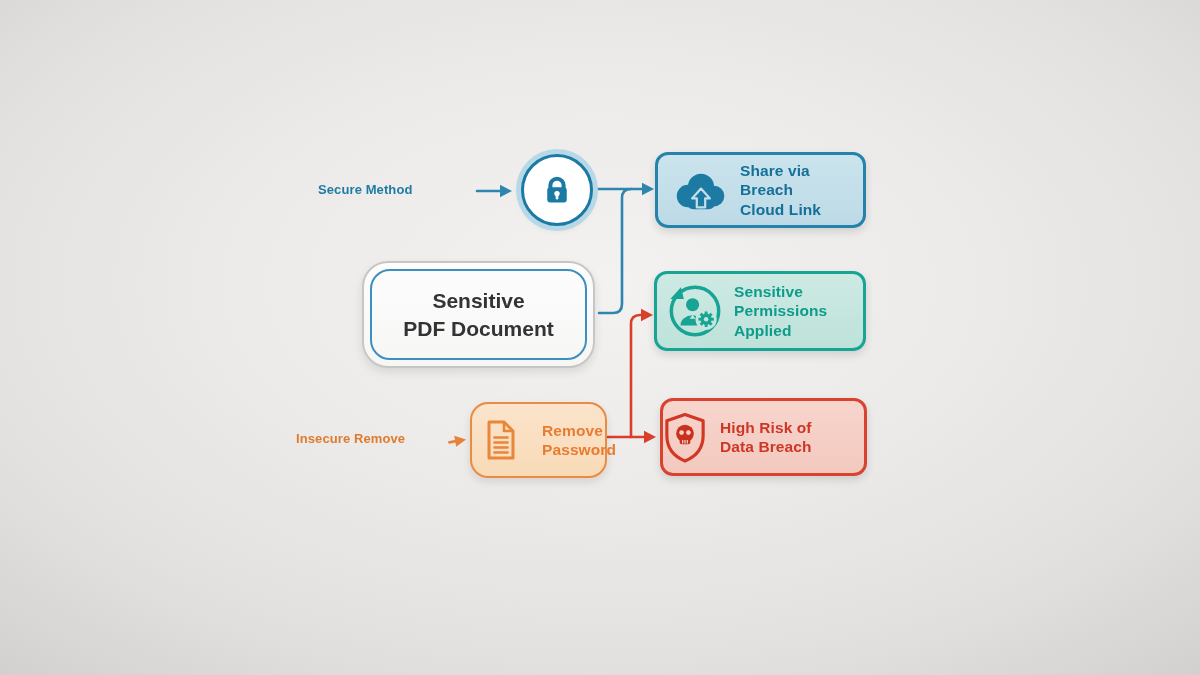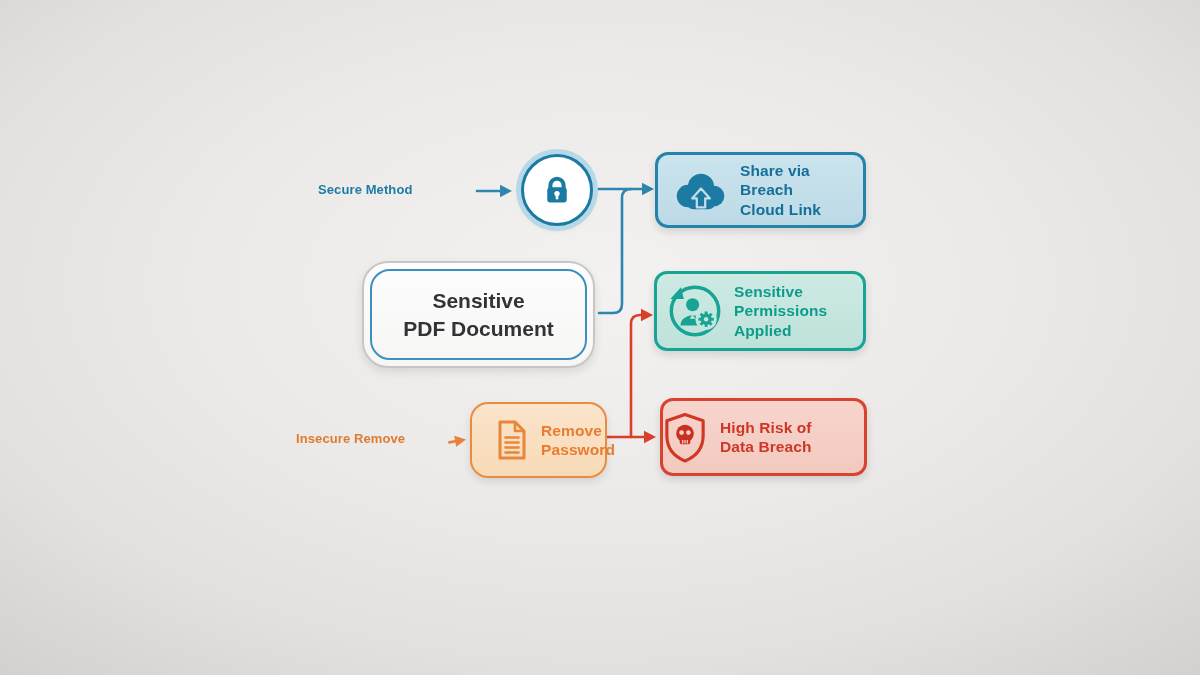--- a/index.html
+++ b/index.html
@@ -67,21 +67,22 @@
 
   .process-box {
     position: absolute;
     left: 470px; top: 402px;
     width: 137px; height: 76px;
     background: linear-gradient(180deg, #fbe4cc 0%, #f8dab6 100%);
     border: 2.5px solid #e98b40;
     border-radius: 18px;
     box-shadow: 0 4px 8px rgba(0,0,0,0.10);
     display: flex; align-items: center;
-    padding-left: 23px;
+    padding-left: 12px;
+    gap: 12px;
   }
   .process-box .node-label { margin-left: 12px; color: #e87c31; }
 
   .result-box {
     position: absolute;
     border-radius: 13px;
     display: flex; align-items: center;
     box-shadow: 0 4px 9px rgba(0,0,0,0.12);
   }
   .cloud-box {

